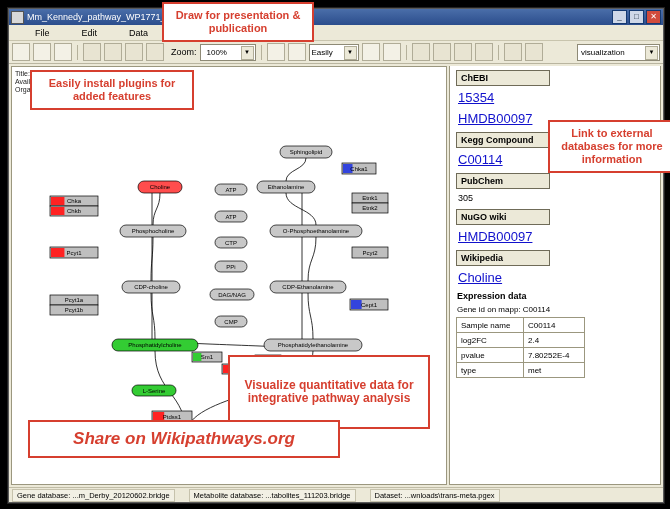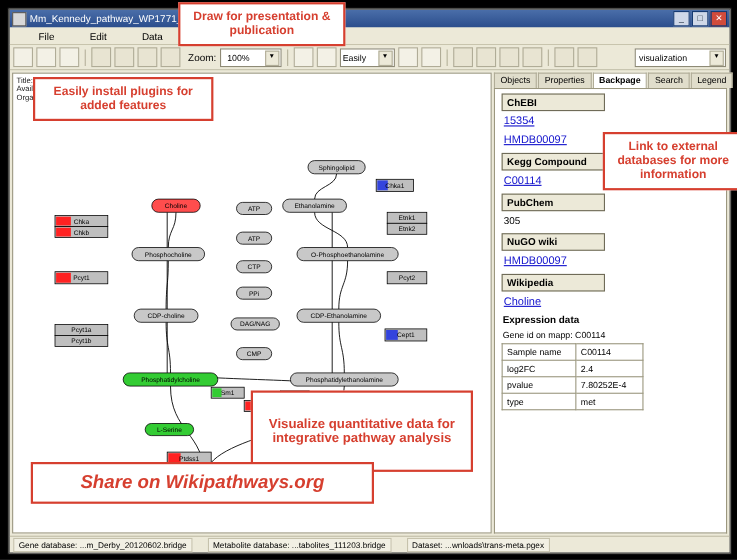--- a/index.html
+++ b/index.html
@@ -59,21 +59,21 @@
   
   .canvasmeta{position:absolute;left:3px;top:3px;font-size:7px;color:#222;line-height:8px;}
   svg.pathway{position:absolute;left:0;top:0;}
   
   .sidetabs{display:flex;height:14px;font-size:8px;border-bottom:1px solid #9b977f;background:#ece9d8;flex:none;}
   .stab{padding:1px 5px;border:1px solid #b0ac97;border-bottom:none;background:#e0ddcb;margin-right:1px;}
   .stab.active{background:#fff;font-weight:bold;}
   .sidepanel{flex:1;background:#fff;border:1px solid #9b977f;border-top:none;overflow:hidden;position:relative;padding:4px 6px;}
   .dbbox{border:1px solid #6f6b58;background:#ece9d8;padding:2px 4px;font-weight:bold;font-size:9px;
          display:inline-block;min-width:84px;margin-bottom:2px;}
-  .dblink{color:#1111cc;font-size:10px;display:block;margin:2px 0 6px 2px;}
+  .dblink{color:#1111cc;font-size:13px;display:block;margin:2px 0 6px 2px;}
   .dbplain{font-size:9px;display:block;margin:2px 0 6px 2px;}
   .exprhdr{font-weight:bold;font-size:9px;margin:4px 0 4px 1px;}
   .geneid{font-size:8px;margin:2px 0 3px 1px;}
   table.exprtab{border-collapse:collapse;font-size:8px;}
   table.exprtab td{border:1px solid #9b977f;padding:1px 4px;height:12px;}
   table.exprtab td.k{width:58px;}
   table.exprtab td.v{width:52px;}
   
   .statusbar{height:14px;background:#ece9d8;border-top:1px solid #c0bca6;display:flex;align-items:center;
              font-size:7.5px;padding:0 3px;gap:0;flex:none;}
@@ -321,27 +321,20 @@
               <rect x="149" y="369" width="14.560000000000002" height="12" fill="#ffdd00"></rect>
               <rect x="144" y="372" width="6" height="6" fill="#ffdd00" stroke="#000" stroke-width="0.6"></rect>
               <rect x="198" y="372" width="6" height="6" fill="#ffdd00" stroke="#000" stroke-width="0.6"></rect>
               <text x="174" y="377.2" text-anchor="middle" class="nodetext" fill="#000">Ps</text>
             </g>
           </g>
         </svg>
     </div>
 
     <div class="sidewrap">
-      <div class="sidetabs">
-        <div class="stab">Objects</div>
-        <div class="stab">Properties</div>
-        <div class="stab active">Backpage</div>
-        <div class="stab">Search</div>
-        <div class="stab">Legend</div>
-      </div>
       <div class="sidepanel">
 
         <div class="dbbox">ChEBI</div>
         <a class="dblink" href="#">15354</a>
 
         <a class="dblink" href="#">HMDB00097</a>
 
         <div class="dbbox">Kegg Compound</div>
         <a class="dblink" href="#">C00114</a>
 

